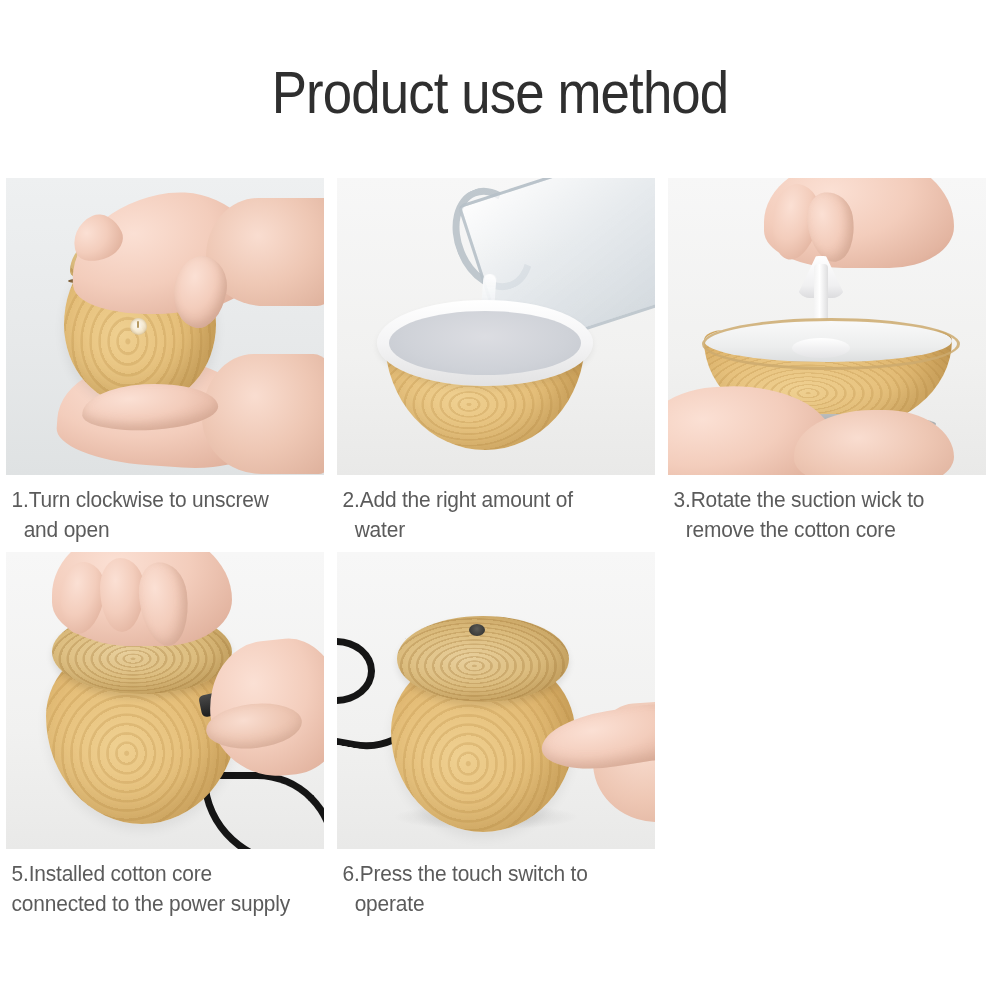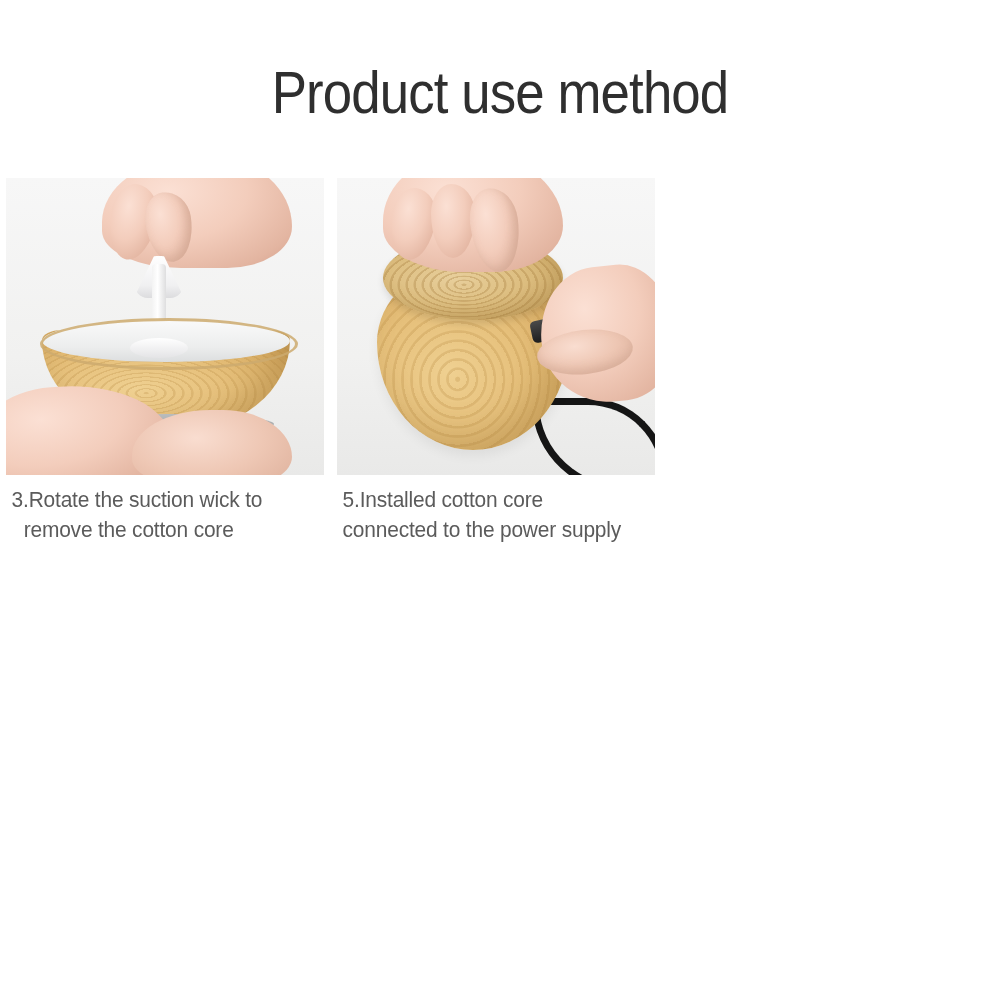--- a/index.html
+++ b/index.html
@@ -410,21 +410,56 @@
     background: radial-gradient(ellipse at 50% 50%, rgba(120,120,120,0.28), rgba(120,120,120,0) 70%);
   }
 </style>
 </head>
 <body>
 
 <div class="title">Product use method</div>
 
 <div class="grid">
 
-
+  <div class="cell">
+    <div class="photo" style="background: rgb(233, 235, 236);">
+      <div class="bg-soft"></div>
+      <div class="p1-handB skin"></div>
+      <div class="p1-handB-arm skin2"></div>
+      <div class="p1-ball wood"></div>
+      <div class="p1-btn"></div>
+      <div class="p1-lidgap"></div>
+      <div class="p1-lid wood-dark"></div>
+      <div class="p1-handA skin"></div>
+      <div class="p1-handA-arm skin2"></div>
+      <div class="p1-fingA1 skin"></div>
+      <div class="p1-thumbA skin"></div>
+      <div class="p1-fingB skin"></div>
+    </div>
+    <div class="caption">
+      <span class="ln">1.Turn clockwise to unscrew</span>
+      <span class="ln indent">and open</span>
+    </div>
+  </div>
+
+  <div class="cell">
+    <div class="photo" style="background: rgb(242, 242, 242);">
+      <div class="bg-white"></div>
+      <div class="p2-jug-handle"></div>
+      <div class="p2-jug"></div>
+      <div class="p2-stream"></div>
+      <div class="p2-base wood"></div>
+      <div class="p2-rim"></div>
+      <div class="p2-water"></div>
+    </div>
+    <div class="caption">
+      <span class="ln">2.Add the right amount of</span>
+      <span class="ln indent">water</span>
+    </div>
+  </div>
 
   <div class="cell">
     <div class="photo" style="background: rgb(244, 244, 244);">
       <div class="bg-white"></div>
       <div class="p3-hand skin"></div>
       <div class="p3-fing1 skin"></div>
       <div class="p3-fing2 skin"></div>
       <div class="p3-wick-cone"></div>
       <div class="p3-wick-stem"></div>
       <div class="p3-base wood"></div>
@@ -457,14 +492,31 @@
       <div class="p5-plug"></div>
       <div class="p5-hand2 skin"></div>
       <div class="p5-f4 skin2"></div>
     </div>
     <div class="caption">
       <span class="ln">5.Installed cotton core</span>
       <span class="ln">connected to the power  supply</span>
     </div>
   </div>
 
+  <div class="cell">
+    <div class="photo" style="background: rgb(241, 241, 241);">
+      <div class="bg-white"></div>
+      <div class="p6-cable"></div>
+      <div class="p6-cable2"></div>
+      <div class="p6-shadow"></div>
+      <div class="p6-body wood"></div>
+      <div class="p6-lid wood-dark"></div>
+      <div class="p6-hole"></div>
+      <div class="p6-hand skin2"></div>
+      <div class="p6-finger skin"></div>
+    </div>
+    <div class="caption">
+      <span class="ln">6.Press the touch switch to</span>
+      <span class="ln indent">operate</span>
+    </div>
+  </div>
 
 </div>
 
 </body></html>

